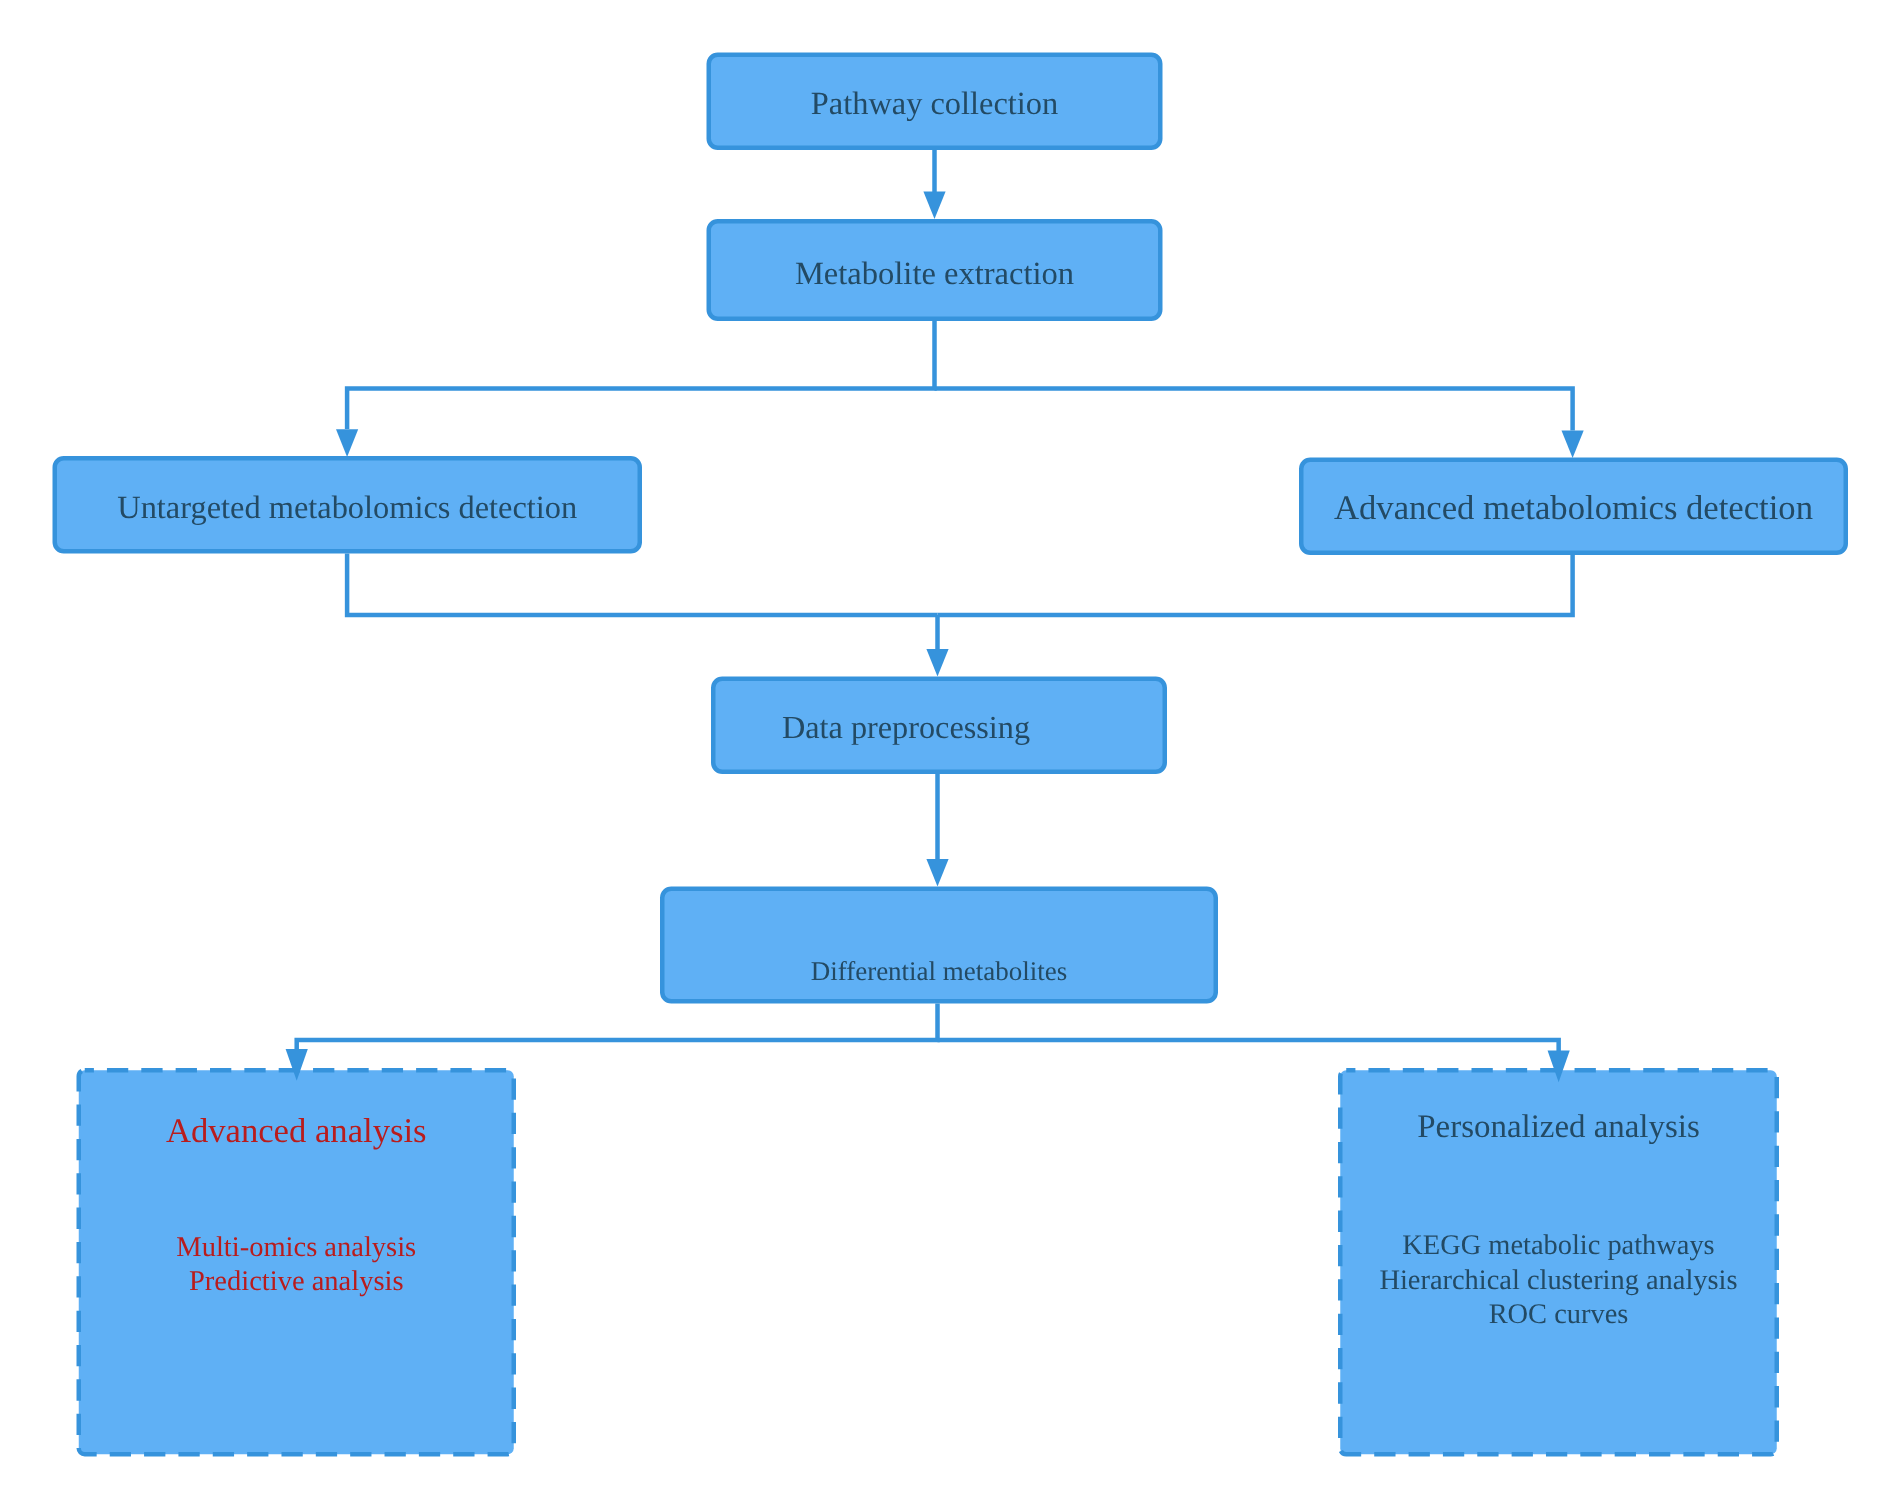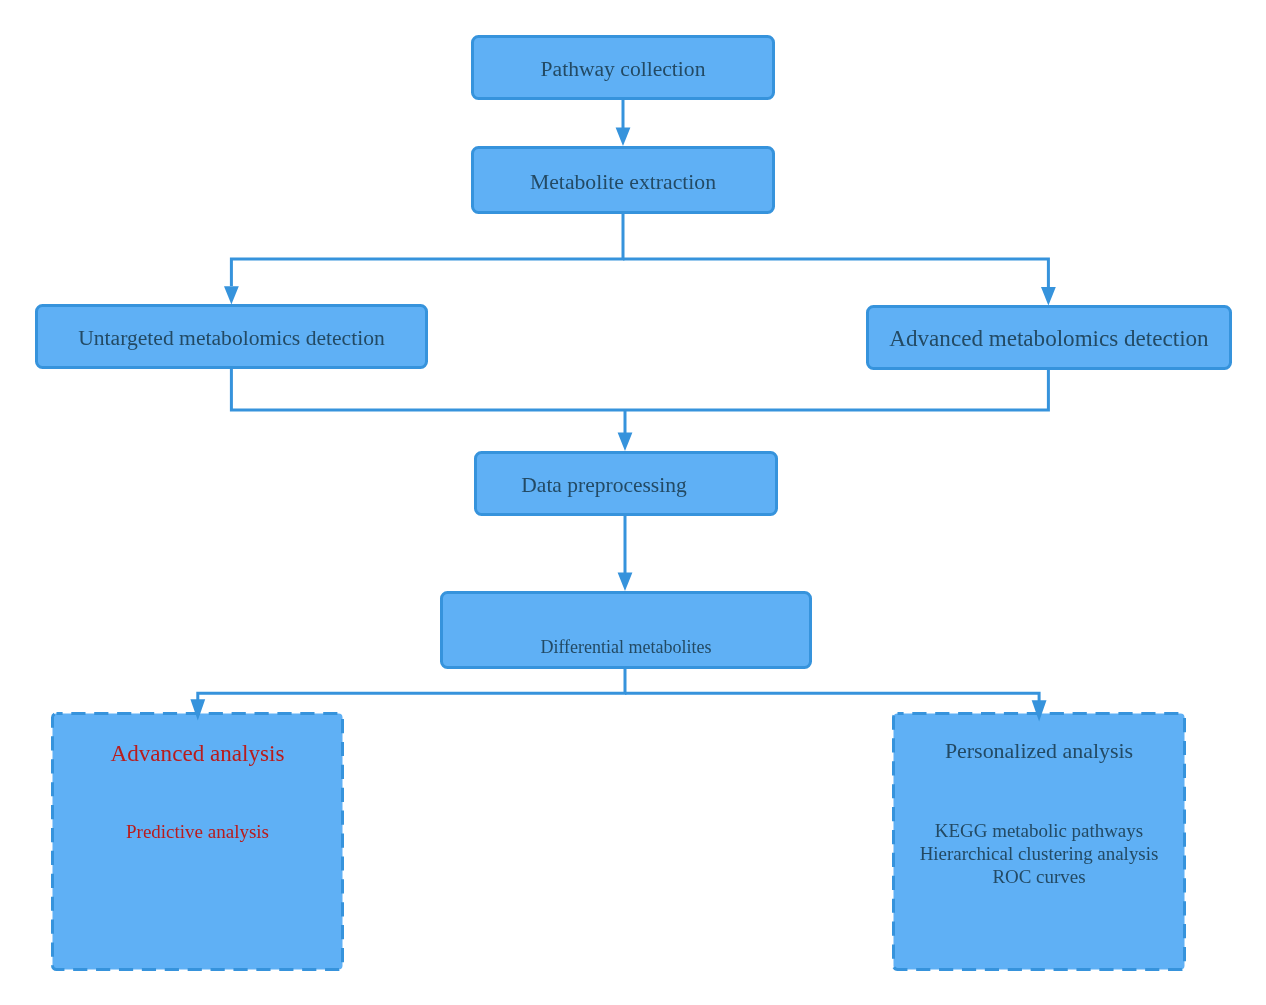--- a/index.html
+++ b/index.html
@@ -68,20 +68,21 @@
     <div class="title" style="font-size: 21.5px; line-height: 1; top: 23.9435px;">Data preprocessing</div>
   </div>
 
   <div class="node" style="left: 440px; top: 591px; width: 372px; height: 78px; color: rgb(35, 74, 100);">
     <div class="title" style="font-size: 18px; line-height: 1; top: 31.1762px; margin-top: 16px;">Differential metabolites</div>
   </div>
 
   <div class="node" style="left: 51px; top: 712px; width: 293px; height: 259px; color: #b91c1c;">
     <div class="title" style="font-size: 23.1px; line-height: 1; top: 29.9179px;">Advanced analysis</div>
     <div class="items" style="font-size: 19px; line-height: 22.8px; top: 109.271px;">
+      <div>Multi-omics analysis</div>
       <div>Predictive analysis</div>
     </div>
   </div>
 
   <div class="node" style="left: 892px; top: 712px; width: 294px; height: 259px; color: rgb(35, 74, 100);">
     <div class="title" style="font-size: 21.95px; line-height: 1; top: 28.4426px;">Personalized analysis</div>
     <div class="items" style="font-size: 18.95px; line-height: 22.8px; top: 108.291px;">
       <div>KEGG metabolic pathways</div>
       <div>Hierarchical clustering analysis</div>
       <div>ROC curves</div>

